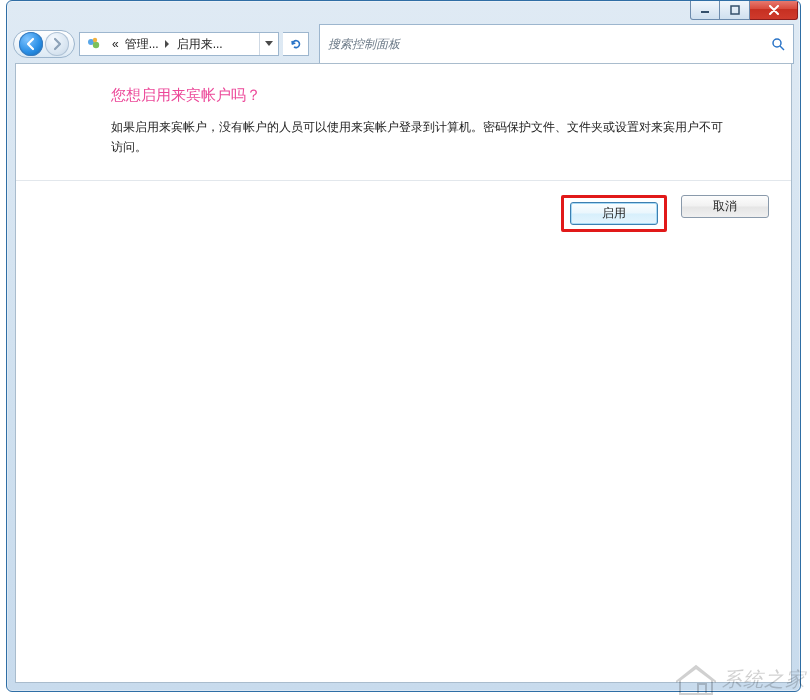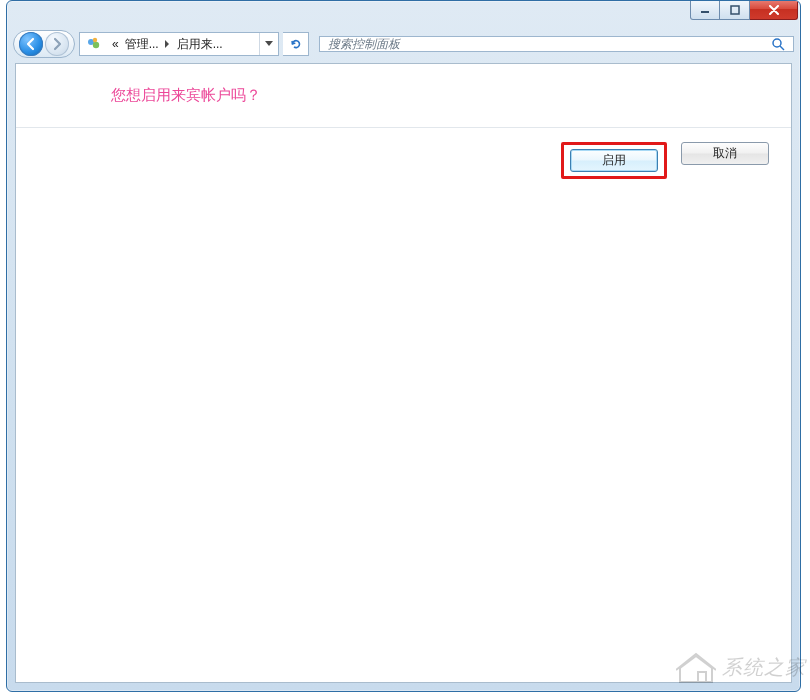--- a/index.html
+++ b/index.html
@@ -152,21 +152,21 @@
     height: 24px;
     border: 1px solid #9db6ce;
     border-left: none;
     background: #fff;
     display:flex; align-items:center; justify-content:center;
     box-sizing: border-box;
   }
 
   .searchbox {
     flex: 1 1 auto;
-    height: 16px;
+    height: 40px;
     background: #fff;
     border: 1px solid #9db6ce;
     margin-left: 6px;
     display: flex;
     align-items: center;
     box-sizing: border-box;
     padding: 0 6px;
     position: relative;
   }
   .searchbox input {
@@ -252,21 +252,21 @@
     border-radius: 2px;
     display: inline-flex;
     align-items: center;
     justify-content: center;
   }
 
   
   .watermark {
     position: absolute;
     right: 4px;
-    bottom: 16px;
+    bottom: 4px;
     display: flex;
     align-items: center;
     gap: 6px;
     opacity: 0.18;
     pointer-events: none;
   }
   .watermark svg { display:block; }
   .watermark-text {
     font-size: 20px;
     font-style: italic;
@@ -354,20 +354,21 @@
             <circle cx="6" cy="6" r="4" fill="none" stroke="#2a74c7" stroke-width="1.5"></circle>
             <line x1="9" y1="9" x2="13" y2="13" stroke="#2a74c7" stroke-width="1.5"></line>
           </svg>
         </span>
       </div>
     </div>
 
     <div class="client">
       <div class="content-pad">
         <h1 class="page-title">您想启用来宾帐户吗？</h1>
+        <p class="page-desc">如果启用来宾帐户，没有帐户的人员可以使用来宾帐户登录到计算机。密码保护文件、文件夹或设置对来宾用户不可访问。</p>
       </div>
 
       <div class="sep-line"></div>
 
       <div class="button-row">
         <span class="hl-box">
           <div class="win-btn default">启用</div>
         </span>
         <div class="win-btn">取消</div>
       </div>

